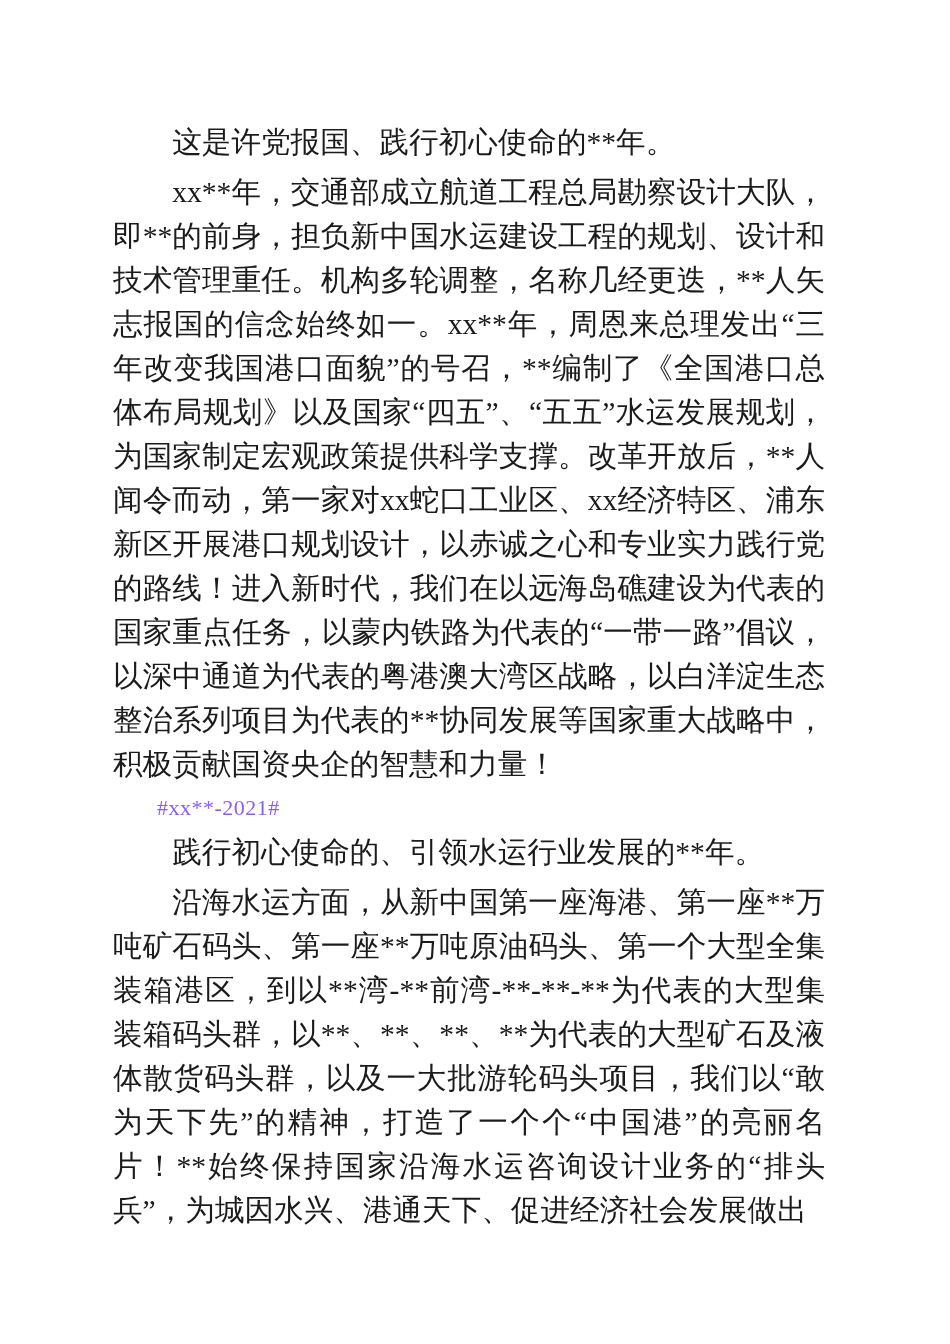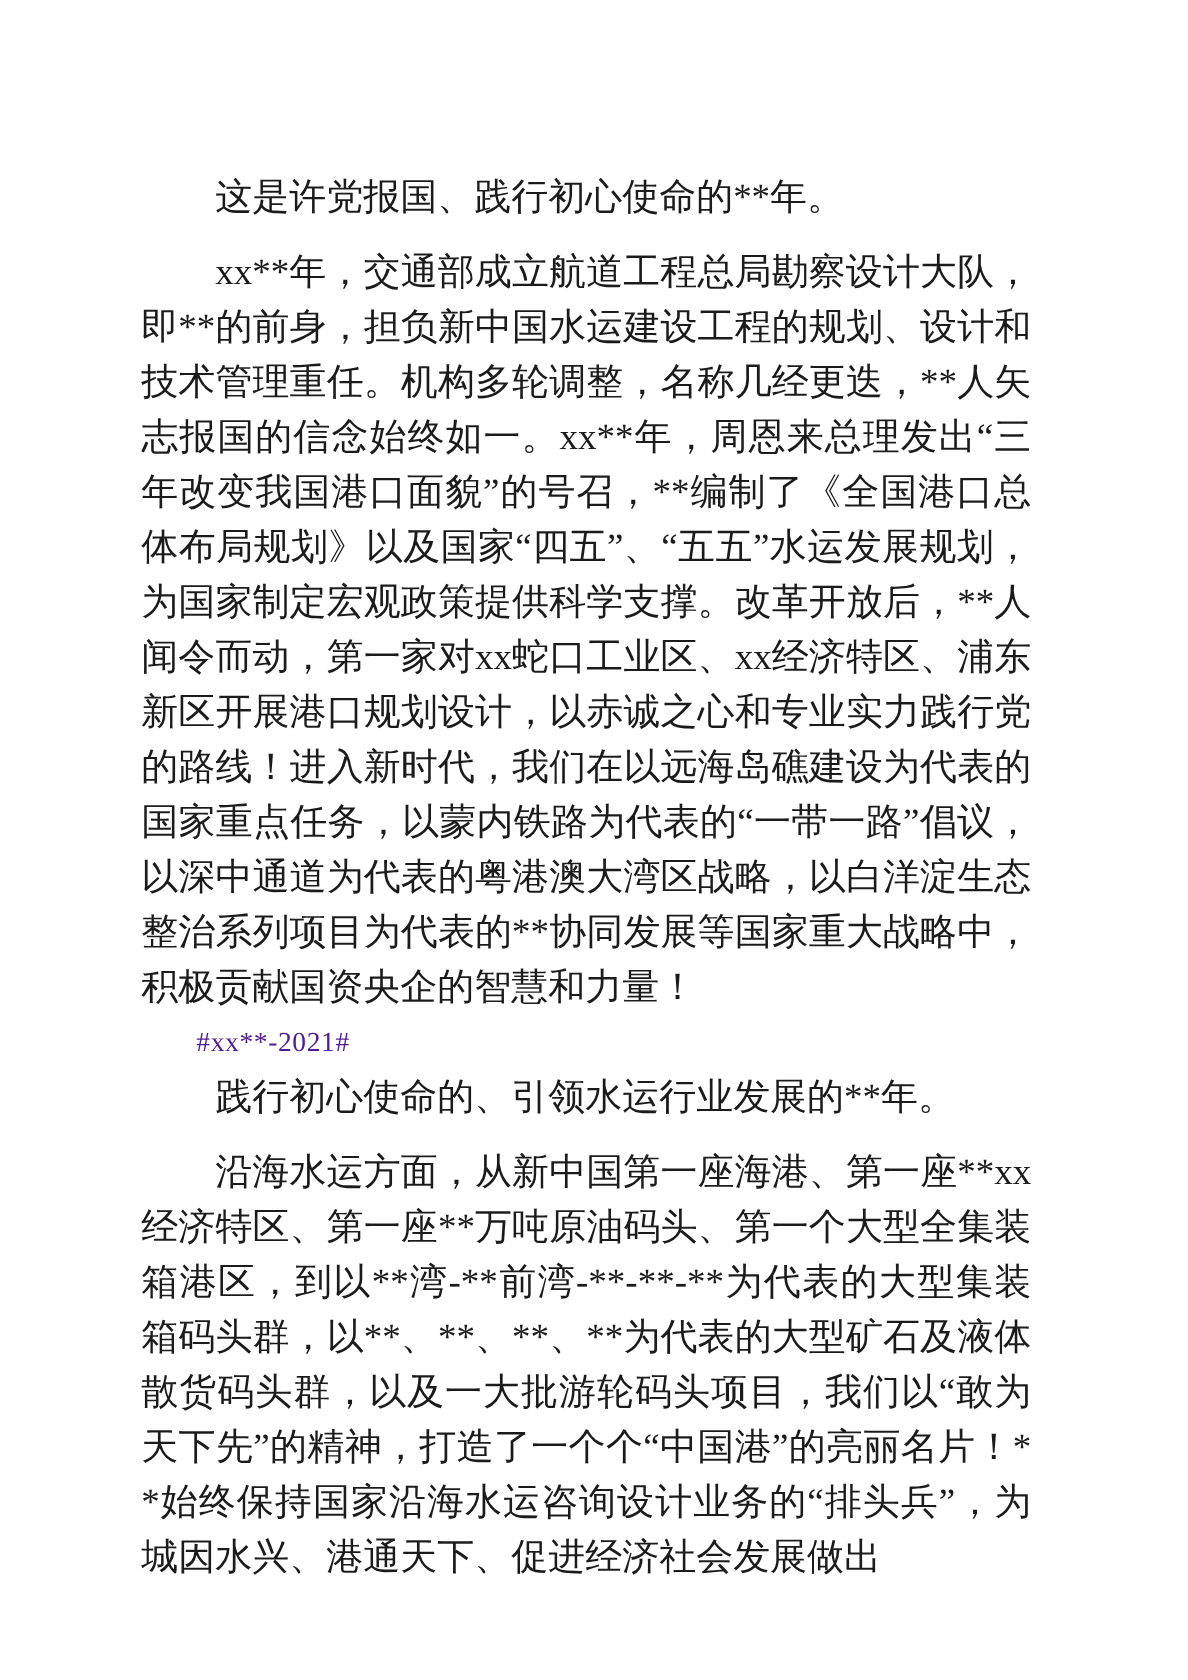--- a/index.html
+++ b/index.html
@@ -19,65 +19,65 @@
     width: 950px;
     height: 1344px;
     background: #ffffff;
     box-sizing: border-box;
     overflow: hidden;
   }
 
   .doc-body {
     position: absolute;
     left: 113px;
-    top: 136px;
+    top: 120px;
     width: 712px;
   }
 
   
   .para {
     font-family: "Liberation Serif", "DejaVu Serif", serif;
     font-size: 29.6px;
     line-height: 44px;
     color: #1b1b1b;
     text-align: justify;
     text-justify: inter-ideograph;
     text-indent: 59.2px;
     margin: 0 0 0 0;
     letter-spacing: 0px;
     word-break: break-all;
   }
 
   .para + .para {
-    margin-top: 16px;
+    margin-top: 6px;
     font-family: Liberation Serif, serif;
   }
 
   
   .section-marker {
     font-family: "Liberation Serif", "DejaVu Serif", serif;
     font-size: 22px;
     line-height: 44px;
-    color: #4c1d95;
+    color: #8b5cf6;
     text-indent: 44px;
     text-align: left;
     margin: 0;
     letter-spacing: 0.5px;
   }
 </style>
 </head>
 <body>
 
 <div class="page">
   <div class="doc-body">
 
     <p class="para">这是许党报国、践行初心使命的**年。</p>
 
     <p class="para">xx**年，交通部成立航道工程总局勘察设计大队，即**的前身，担负新中国水运建设工程的规划、设计和技术管理重任。机构多轮调整，名称几经更迭，**人矢志报国的信念始终如一。xx**年，周恩来总理发出“三年改变我国港口面貌”的号召，**编制了《全国港口总体布局规划》以及国家“四五”、“五五”水运发展规划，为国家制定宏观政策提供科学支撑。改革开放后，**人闻令而动，第一家对xx蛇口工业区、xx经济特区、浦东新区开展港口规划设计，以赤诚之心和专业实力践行党的路线！进入新时代，我们在以远海岛礁建设为代表的国家重点任务，以蒙内铁路为代表的“一带一路”倡议，以深中通道为代表的粤港澳大湾区战略，以白洋淀生态整治系列项目为代表的**协同发展等国家重大战略中，积极贡献国资央企的智慧和力量！</p>
 
     <p class="section-marker">#xx**-2021#</p>
 
     <p class="para">践行初心使命的、引领水运行业发展的**年。</p>
 
-    <p class="para">沿海水运方面，从新中国第一座海港、第一座**xx经济特区、第一座**万吨原油码头、第一个大型全集装箱港区，到以**湾-**前湾-**-**-**为代表的大型集装箱码头群，以**、**、**、**为代表的大型矿石及液体散货码头群，以及一大批游轮码头项目，我们以“敢为天下先”的精神，打造了一个个“中国港”的亮丽名片！**始终保持国家沿海水运咨询设计业务的“排头兵”，为城因水兴、港通天下、促进经济社会发展做出</p>
+    <p class="para">沿海水运方面，从新中国第一座海港、第一座**万吨矿石码头、第一座**万吨原油码头、第一个大型全集装箱港区，到以**湾-**前湾-**-**-**为代表的大型集装箱码头群，以**、**、**、**为代表的大型矿石及液体散货码头群，以及一大批游轮码头项目，我们以“敢为天下先”的精神，打造了一个个“中国港”的亮丽名片！**始终保持国家沿海水运咨询设计业务的“排头兵”，为城因水兴、港通天下、促进经济社会发展做出</p>
 
   </div>
 </div>
 
 </body></html>

